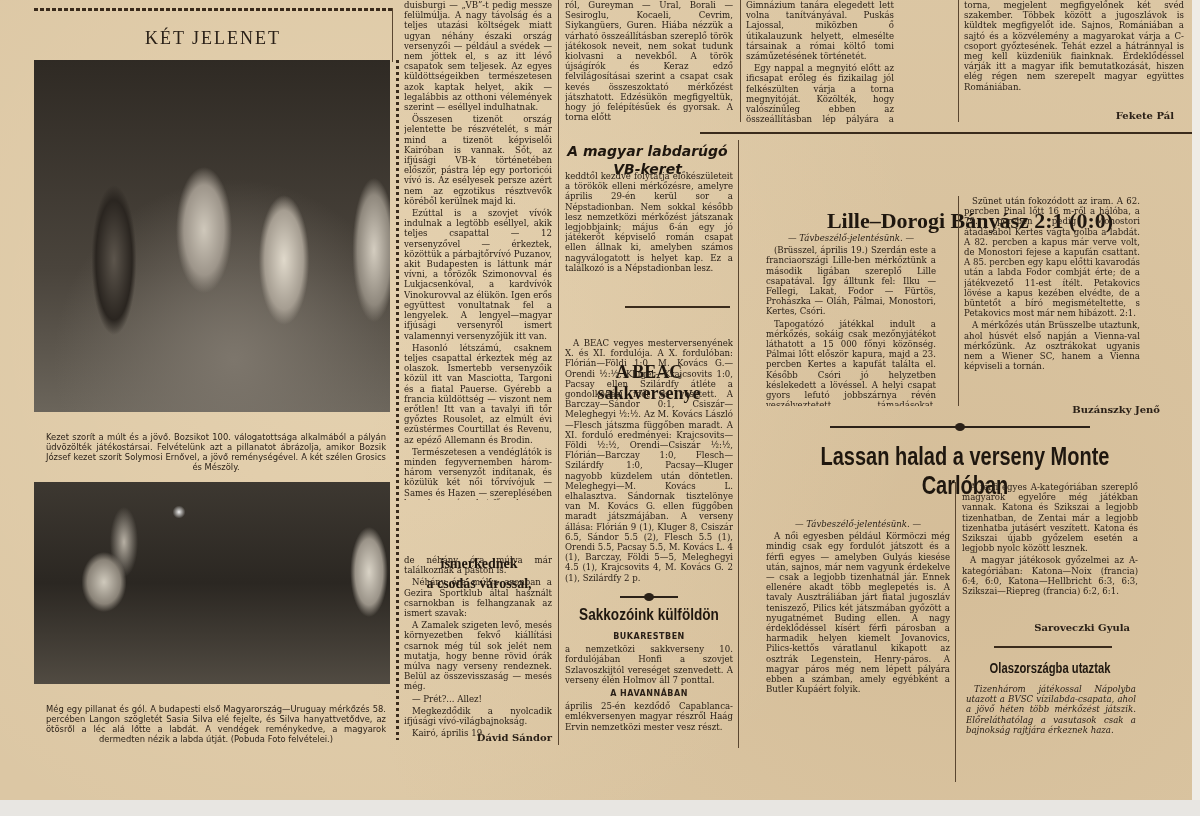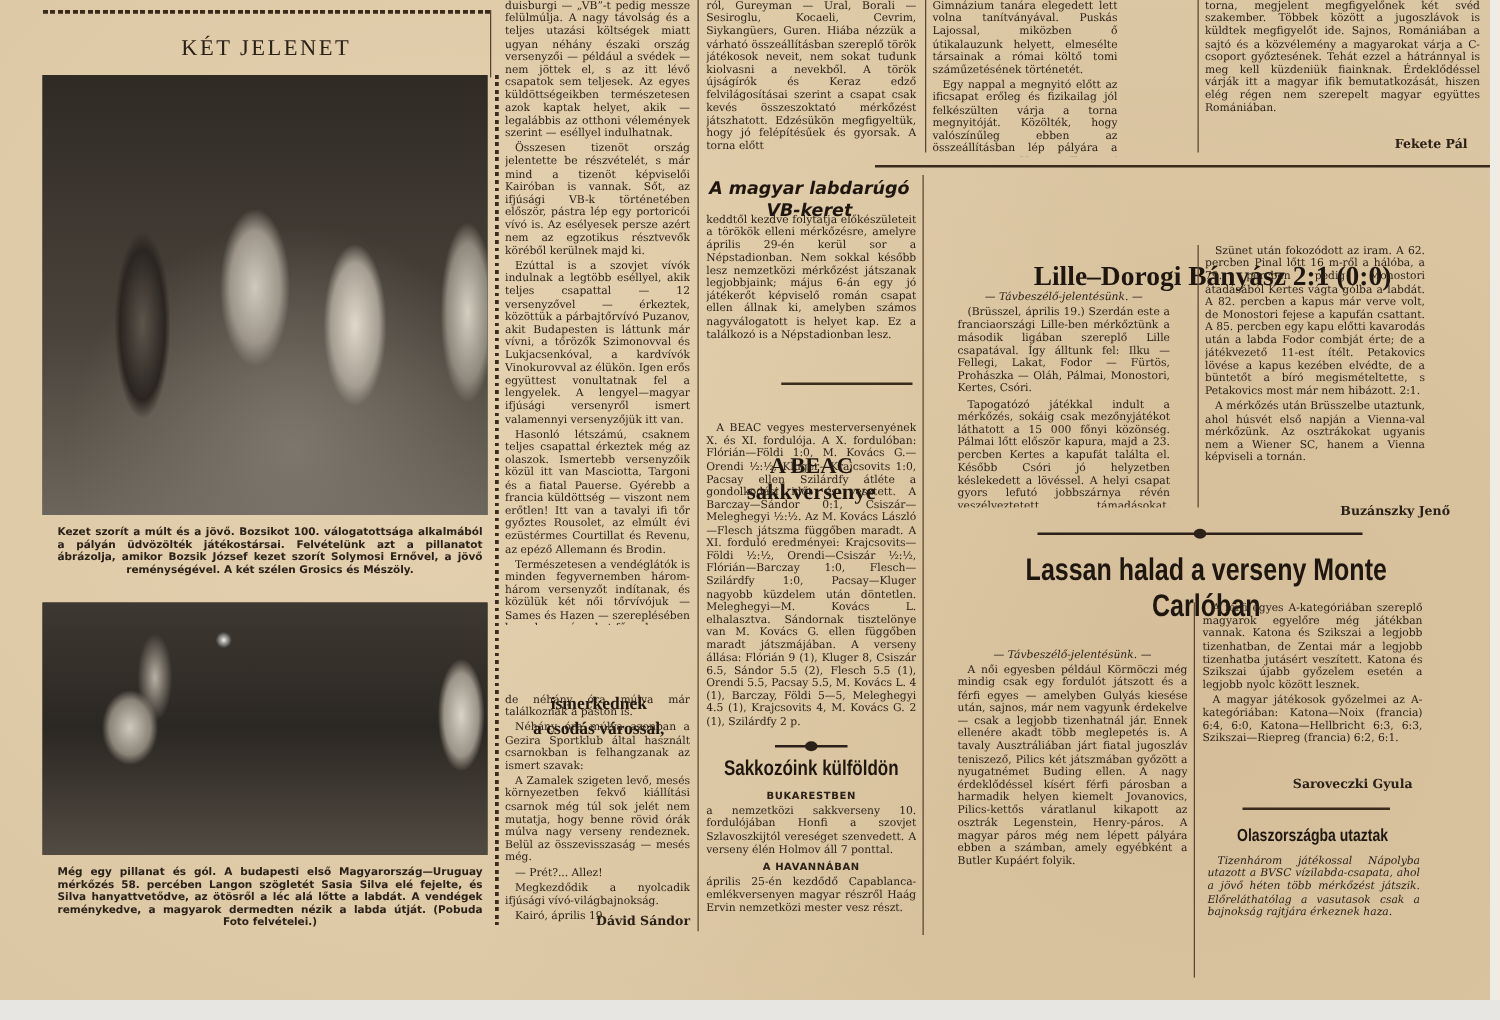--- a/index.html
+++ b/index.html
@@ -41,21 +41,21 @@
   .photo2 {
     background-image:
       radial-gradient(ellipse 25px 60px at 335px 90px, #d9d3c6 0%, #9a9388 55%, transparent 75%),
       radial-gradient(ellipse 30px 40px at 70px 100px, #cfc9bc 0%, #8a8378 55%, transparent 75%),
       radial-gradient(ellipse 20px 50px at 90px 60px, #b7b0a4 0%, transparent 70%),
       radial-gradient(circle 8px at 145px 30px, #eee, transparent 80%),
       linear-gradient(180deg, #3d3831 0%, #2b2722 50%, #514b42 100%);
   }
 
   .kicker { position: absolute; font-family: Liberation Serif, serif; letter-spacing: 2px; font-size: 18px; color: #2b2118; text-align: center; }
-  .caption { position: absolute; font-family: "DejaVu Sans", sans-serif; font-weight: bold; font-size: 8.4px; line-height: 10px; text-align: justify; text-align-last: center; color: #2b2118; }
+  .caption { position: absolute; font-family: "DejaVu Sans", sans-serif; font-weight: normal; font-size: 8.4px; line-height: 10px; text-align: justify; text-align-last: center; color: #2b2118; margin-top: 12px; }
 
   .headline { position: absolute; text-align: center; color: #1f170f; }
   .hl-italic { font-family: "DejaVu Sans", sans-serif; font-weight: bold; font-style: italic; }
   .hl-serif { font-family: Liberation Serif, serif; margin-top: 44px; }
   .hl-condensed { font-family: "Liberation Sans", sans-serif; font-weight: bold; transform: scaleX(0.8); transform-origin: center; }
   .dateline { font-style: italic; text-align: center; text-indent: 0 !important; margin-top: 37px; }
   .byline { position: absolute; font-weight: bold; font-size: 10px; text-align: right; }
   .subhead { font-family: "DejaVu Sans", sans-serif; font-weight: bold; font-size: 8px; text-align: center; margin: 4px 0 3px; letter-spacing: 0.5px; text-indent: 0 !important; }
 
   .ornament { position: absolute; height: 6px; }

